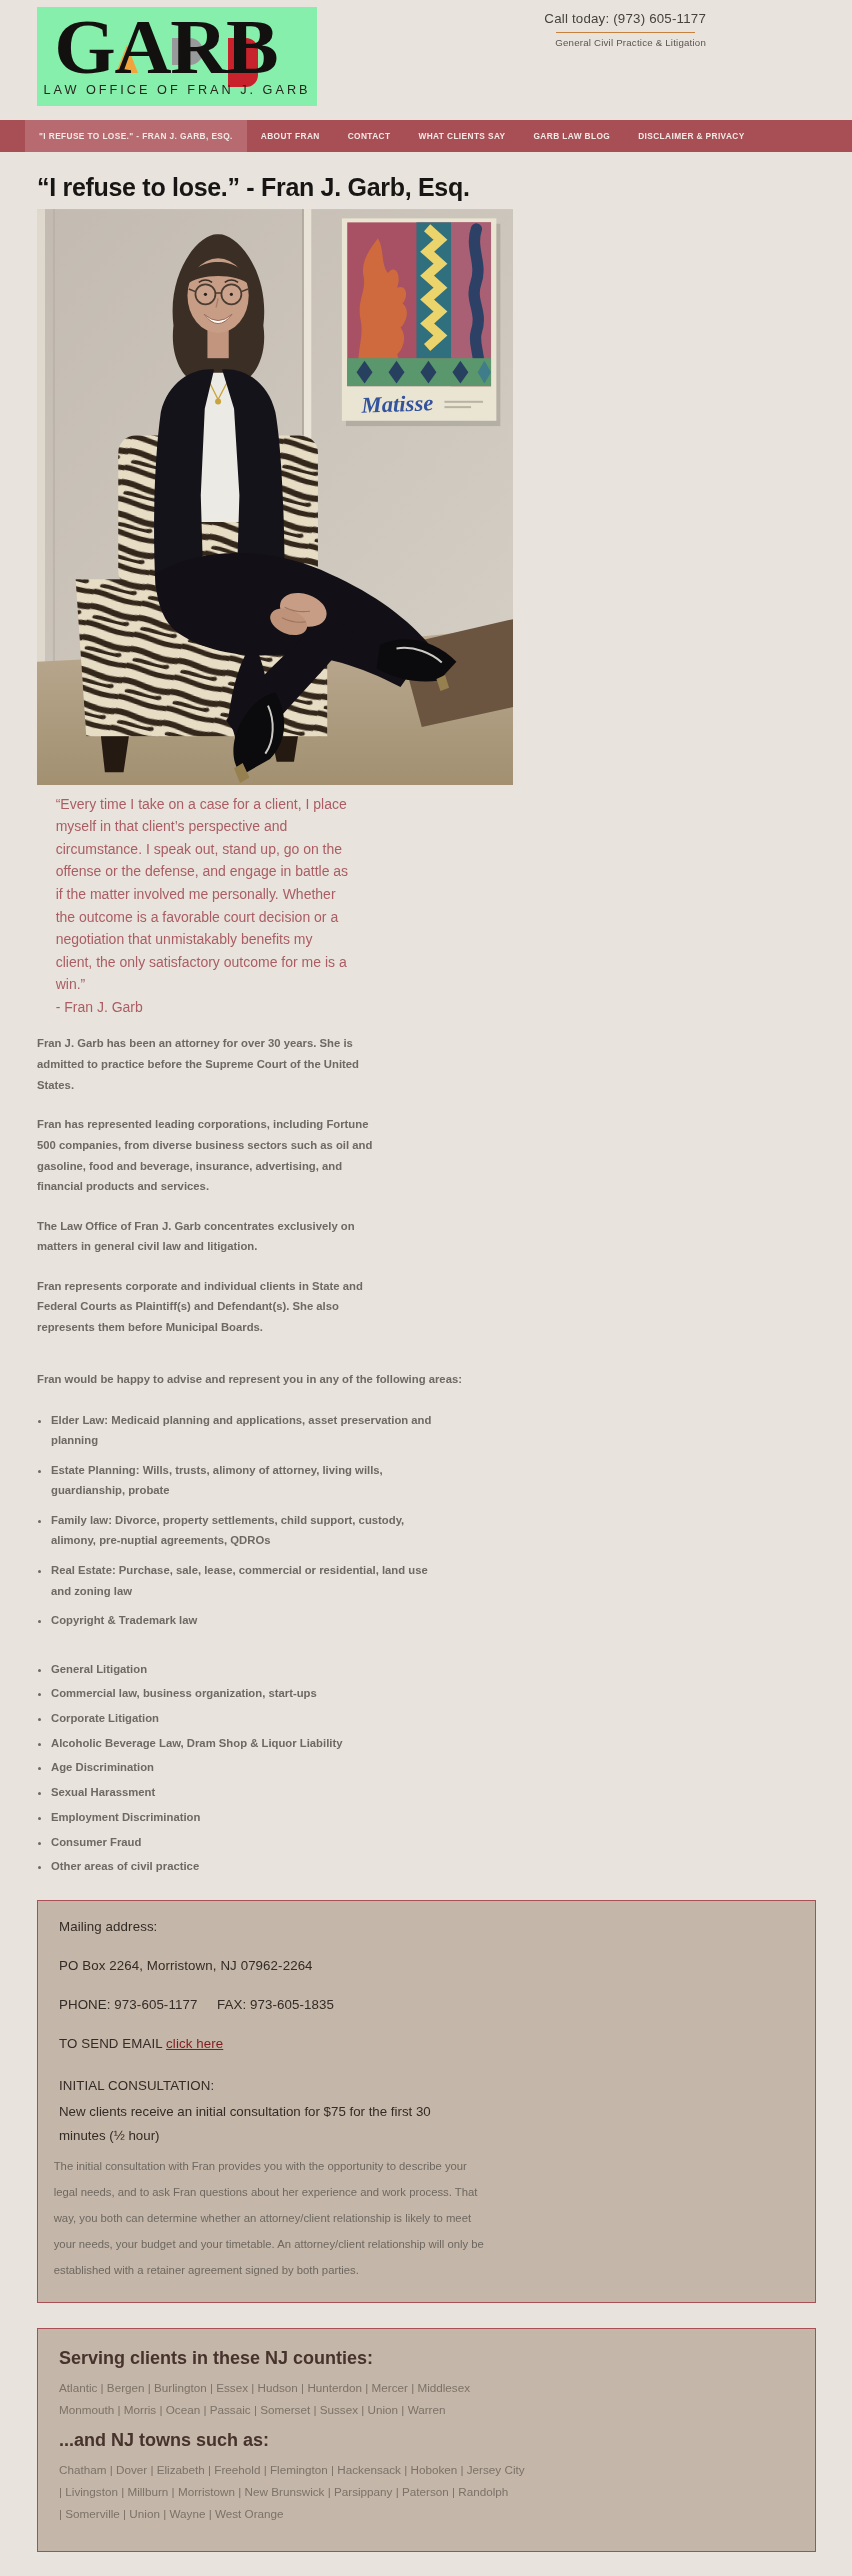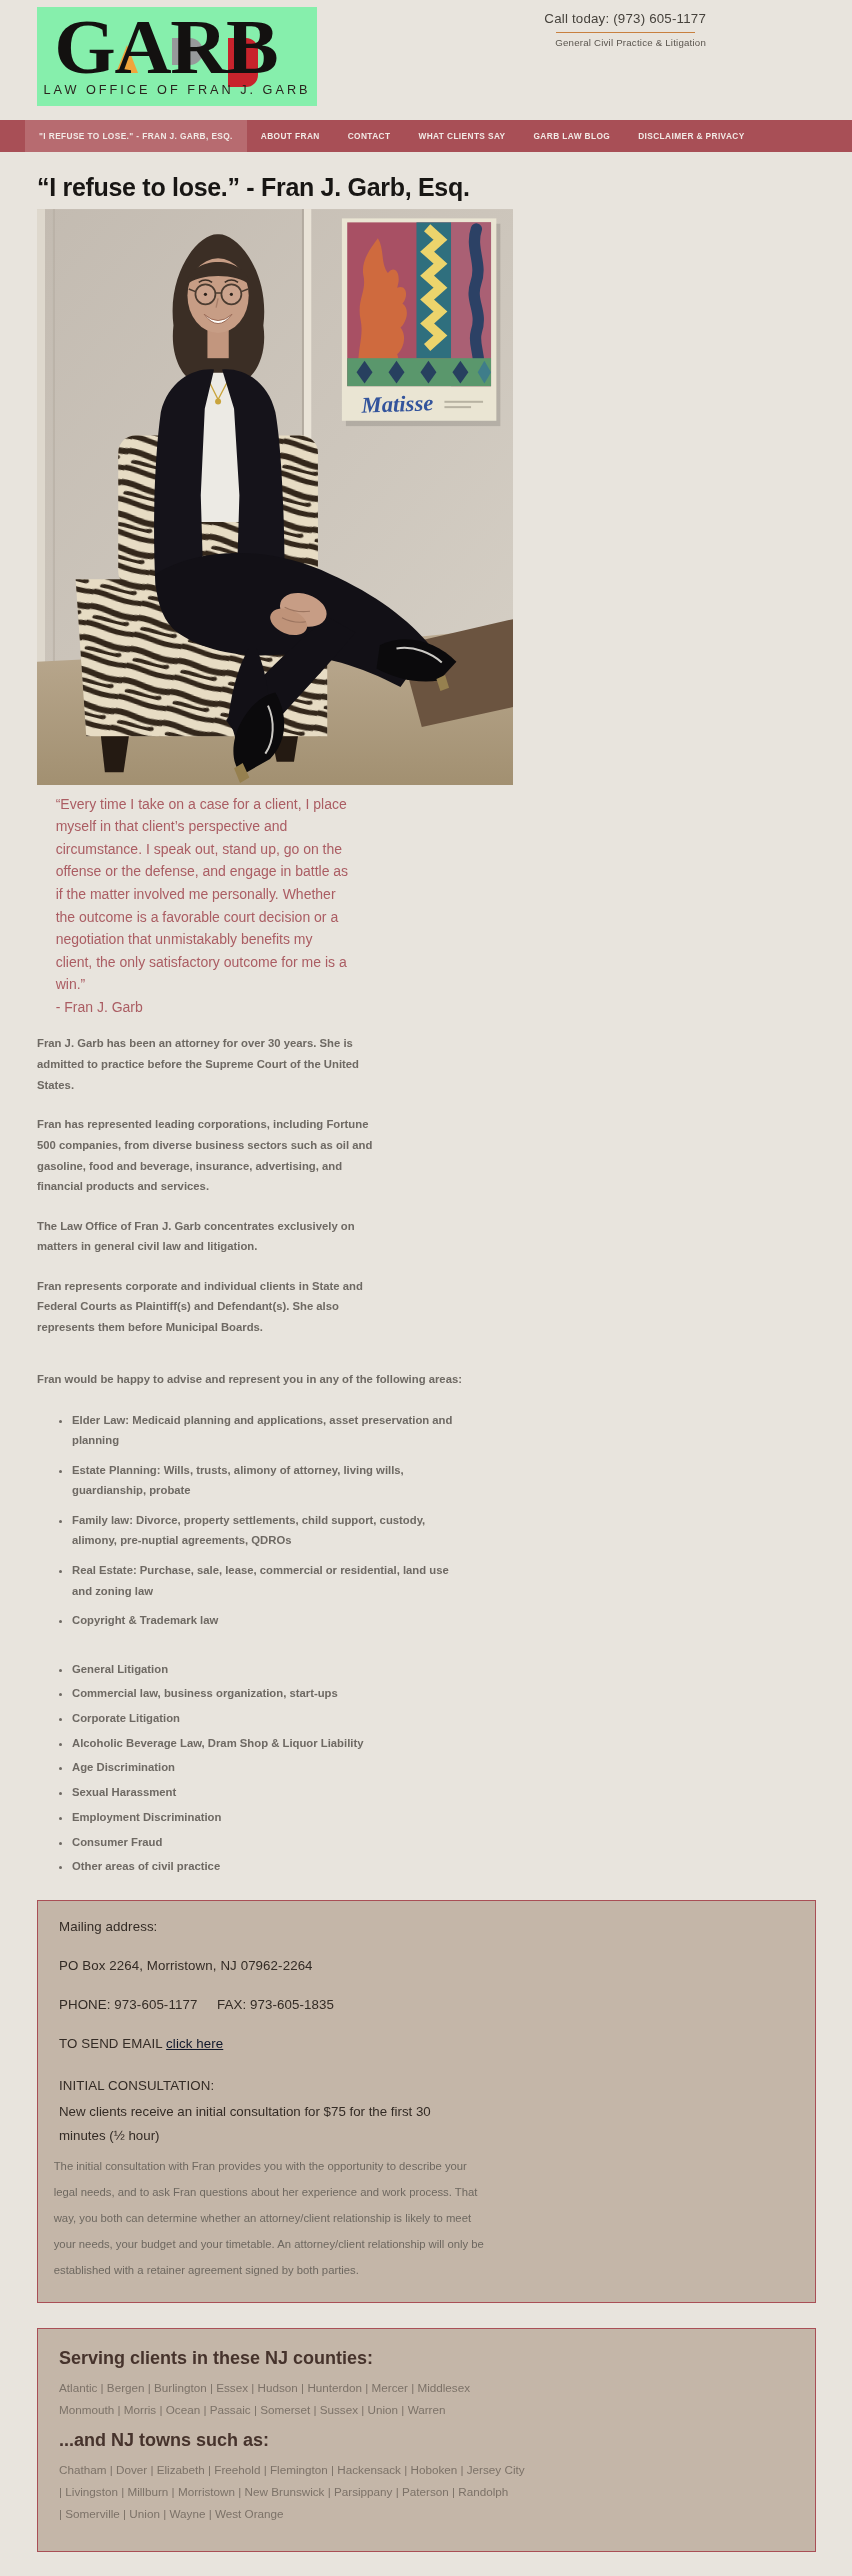--- a/index.html
+++ b/index.html
@@ -55,32 +55,32 @@
   }
   .photo-wrap { width:476px; height:576px; flex:none; }
   .pull-quote {
     margin-top:8px; margin-left:18.7px; max-width:293px;
     font-size:14px; line-height:22.6px; color:#ab5d63;
   }
   .pull-quote .attribution { display:block; }
   .body-copy { margin-top:14.7px;font-weight:bold; }
   .body-copy p { max-width:336px; font-size:11.3px; line-height:20.7px; margin-bottom:18.7px; color:#6e6963; }
   .body-copy p.lead-in { max-width:466px; margin-top:12px; margin-bottom:20px; }
-  ul.areas { margin:0 0 20px 35px; max-width:383px; }
+  ul.areas { margin:0 0 20px 14px; max-width:383px; }
   ul.areas li { font-size:11.3px; line-height:20.7px; margin-bottom:8.7px; color:#6e6963; }
   ul.areas.tight li { margin-bottom:4px; }
   
   .tan-box {
     background:#c4b6a8; border:0.7px solid #a94f56;
     margin:22.6px 0 0; padding:18.7px 21px;
   }
   .box-line { font-size:13.3px; color:#332b25; letter-spacing:0.1px; margin-bottom:24px; }
   .box-line:last-child { margin-bottom:0; }
   .box-line.consult-title { margin-top:27px; margin-bottom:6.7px; }
-  .email-link { color:#0f172a; text-decoration:underline; cursor:pointer; }
+  .email-link { color:#7f1d1d; text-decoration:underline; cursor:pointer; }
   .consult-lead { font-size:13.3px; line-height:24px; color:#332b25; max-width:413px; margin-bottom:5.3px; }
   .consult-blurb { font-size:11.3px; line-height:26px; color:#6e6860; max-width:440px; margin-left:-5.3px; }
   .serving-box { margin-top:25px; padding:14.7px 21px 17.3px; }
   .serving-box h2 { font-size:18px; font-weight:600; letter-spacing:0; color:#46332c; margin:4px 0 8px; }
   .pipes { font-size:11.7px; line-height:22px; color:#7c7268; margin-bottom:9.3px; }
   
   .site-footer {
     flex:1 0 auto; margin-top:27px; background:#5a514d;
     display:flex; flex-direction:column; align-items:center; justify-content:center;
     padding:16px 0 10.7px;

